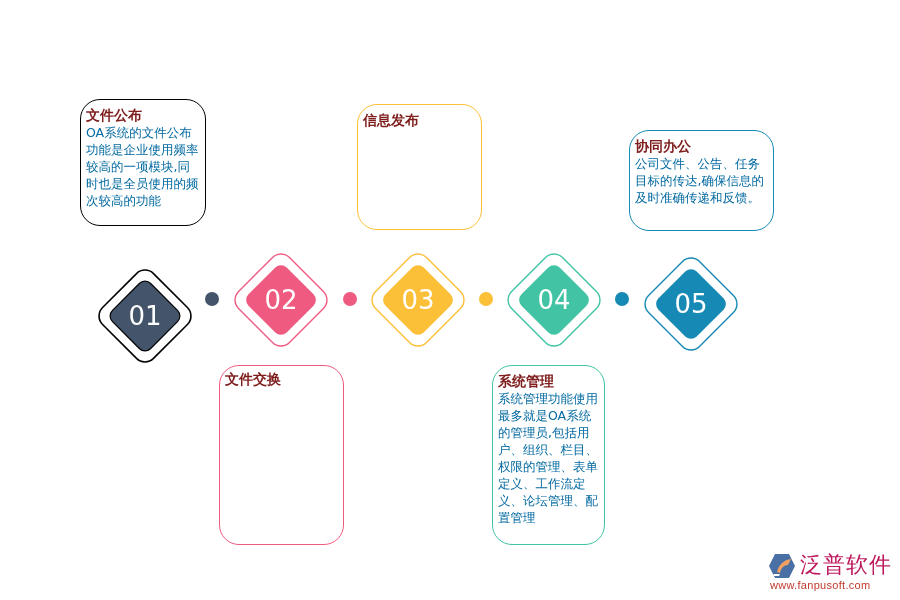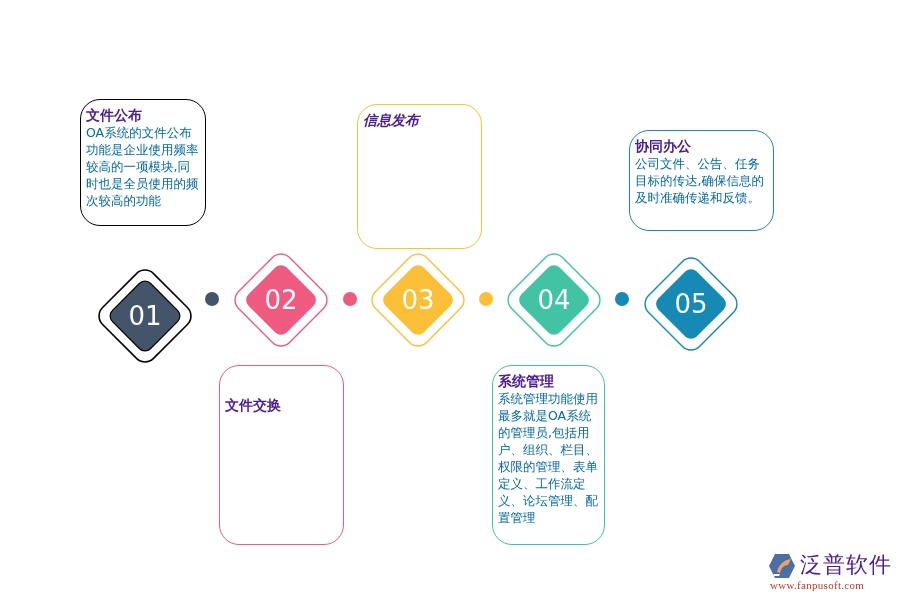--- a/index.html
+++ b/index.html
@@ -20,21 +20,21 @@
     background: #ffffff;
     border: 1.5px solid #000;
     border-radius: 20px;
     padding: 6px 6px 6px 5px;
     color: #222;
   }
   .card-title {
     font-weight: bold;
     font-size: 14px;
     line-height: 18px;
-    color: #4c1d95;
+    color: #7f1d1d;
     margin: 0;
   }
   .card-body {
     font-size: 12.5px;
     line-height: 17px;
     color: #0369a1;
     margin: 0;
     word-break: break-all;
   }
   .node {
@@ -76,52 +76,52 @@
     position: absolute;
     left: 0;
     top: 2px;
   }
   .logo-name {
     position: absolute;
     left: 32px;
     top: 0px;
     font-size: 22px;
     line-height: 28px;
-    color: #4c1d95;
+    color: #be185d;
     letter-spacing: 1px;
   }
   .logo-url {
     position: absolute;
     left: 2px;
     top: 28px;
     font-size: 11px;
     line-height: 13px;
     color: #c0392b;
-    font-family: Liberation Serif, serif;
+    font-family: Liberation Sans, sans-serif;
     letter-spacing: 0.3px;
   }
 </style>
 </head>
 <body>
 
 <div class="card" style="left:80px; top:99px; width:126px; height:127px; border-color:#000000;">
   <p class="card-title">文件公布</p>
   <p class="card-body">OA系统的文件公布功能是企业使用频率较高的一项模块,同时也是全员使用的频次较高的功能</p>
 </div>
 
-<div class="card" style="left:357px; top:104px; width:125px; height:145px; border-color:#fcbf38;font-style:italic;">
+<div class="card" style="left:357px; top:104px; width:125px; height:126px; border-color:#fcbf38;">
   <p class="card-title">信息发布</p>
 </div>
 
 <div class="card" style="left:629px; top:130px; width:145px; height:101px; border-color:#1689b4;">
   <p class="card-title">协同办公</p>
   <p class="card-body">公司文件、公告、任务目标的传达,确保信息的及时准确传递和反馈。</p>
 </div>
 
-<div class="card" style="left:219px; top:365px; width:125px; height:180px; border-color:#ef5b80; padding-top:30px;">
+<div class="card" style="left:219px; top:365px; width:125px; height:180px; border-color:#ef5b80; padding-top:4px;">
   <p class="card-title">文件交换</p>
 </div>
 
 <div class="card" style="left:492px; top:365px; width:113px; height:180px; border-color:#41c3a4;">
   <p class="card-title">系统管理</p>
   <p class="card-body">系统管理功能使用最多就是OA系统的管理员,包括用户、组织、栏目、权限的管理、表单定义、工作流定义、论坛管理、配置管理</p>
 </div>
 
 <div class="node" style="left:85px; top:256px;">
   <svg width="120" height="120" viewBox="0 0 120 120">

